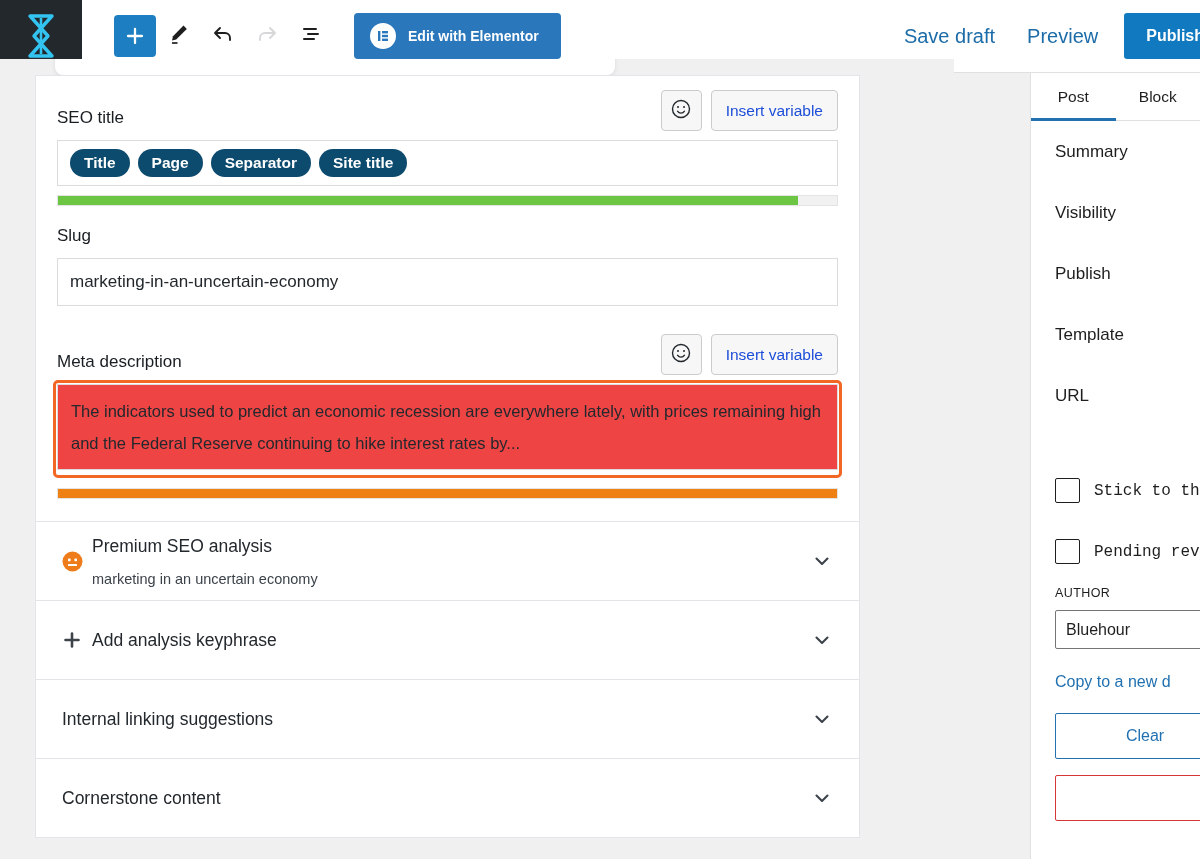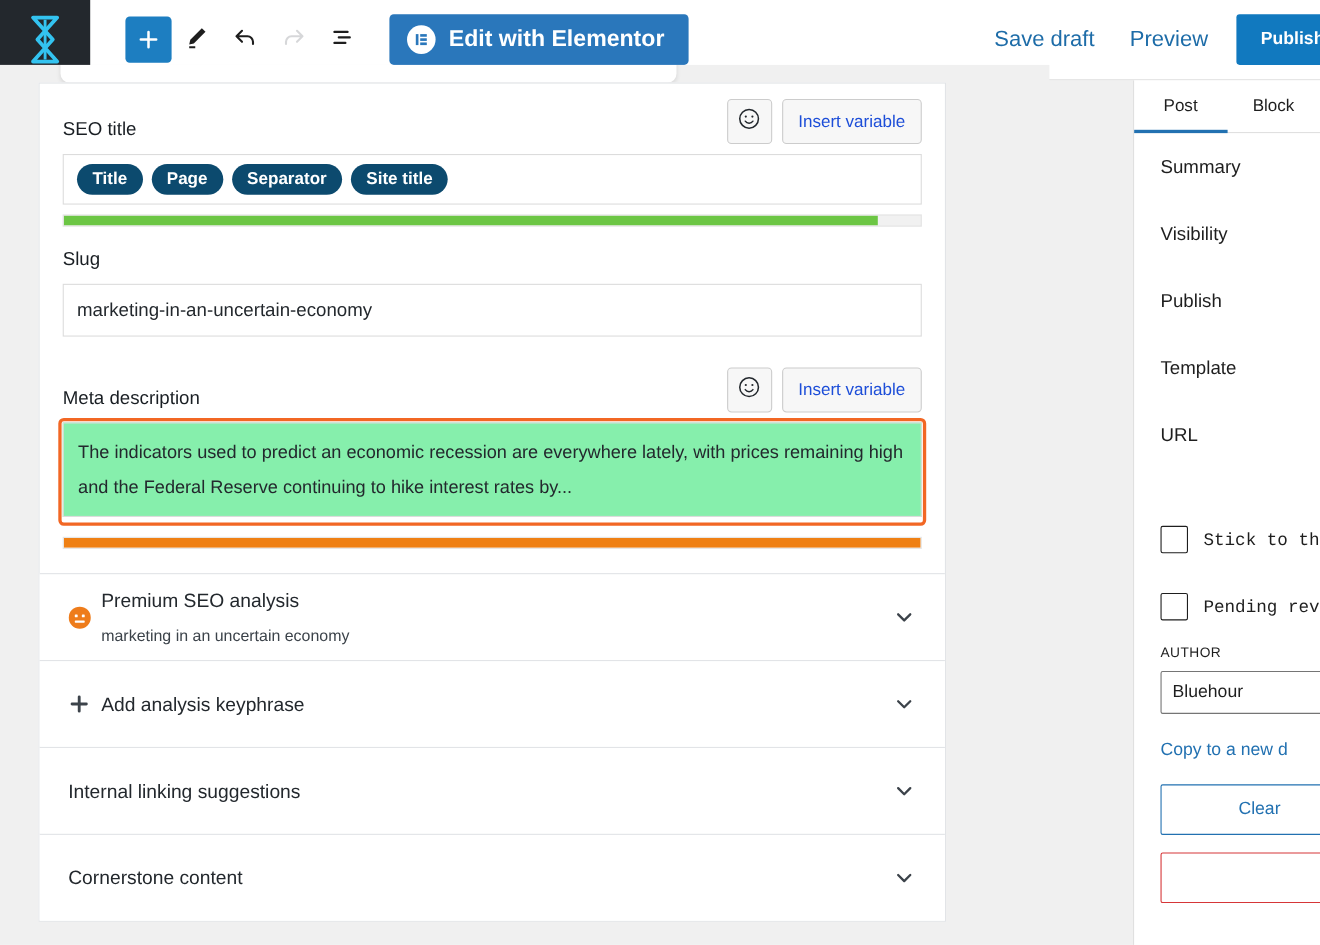--- a/index.html
+++ b/index.html
@@ -41,21 +41,21 @@
   .elementor-btn {
     margin-left: 22px;
     height: 46px; background: #2a77bb; border-radius: 4px;
     display: flex; align-items: center; gap: 12px;
     padding: 0 22px 0 16px; cursor: pointer;
   }
   .elementor-dot {
     width: 26px; height: 26px; border-radius: 50%; background: #fff;
     display: flex; align-items: center; justify-content: center; flex: 0 0 26px;
   }
-  .elementor-label { color: #fff; font-size: 21px; font-weight: bold; white-space: nowrap; }
+  .elementor-label { color: #fff; font-size: 14px; font-weight: bold; white-space: nowrap; }
 
   .topbar-right {
     margin-left: auto; display: flex; align-items: center; height: 73px;
   }
   .tb-link {
     color: #1d6ca8; font-size: 20px; padding: 0 16px; cursor: pointer; white-space: nowrap;
   }
   .publish-btn {
     background: #1179bf; color: #fff; font-size: 16px; font-weight: bold;
     height: 46px; display: flex; align-items: center; padding: 0 22px;
@@ -105,21 +105,21 @@
   .slug-value { font-size: 17px; color: #23282d; }
   .slug-box { min-height: 48px; }
 
   .progress-track {
     margin-top: 9px; height: 11px; background: #f1f1f1; border: 1px solid #e4e4e4;
     width: 100%; position: relative; overflow: hidden;
   }
   .progress-fill { height: 100%; }
 
   .meta-desc-box {
-    margin-top: 9px; border: 1px solid #dcdcdc; background: #86efac; min-height: 76px;
+    margin-top: 9px; border: 1px solid #dcdcdc; background: #ef4444; min-height: 76px;
     position: relative; padding: 10px 13px;
   }
   .meta-focus-ring {
     position: absolute; left: -5px; top: -5px; right: -5px; bottom: -9px;
     border: 3px solid #f26724; border-radius: 5px; pointer-events: none;
   }
   .meta-text { font-size: 16.5px; color: #23282d; line-height: 1.95; }
 
   .collapse-row {
     border-top: 1px solid #e2e4e7;

